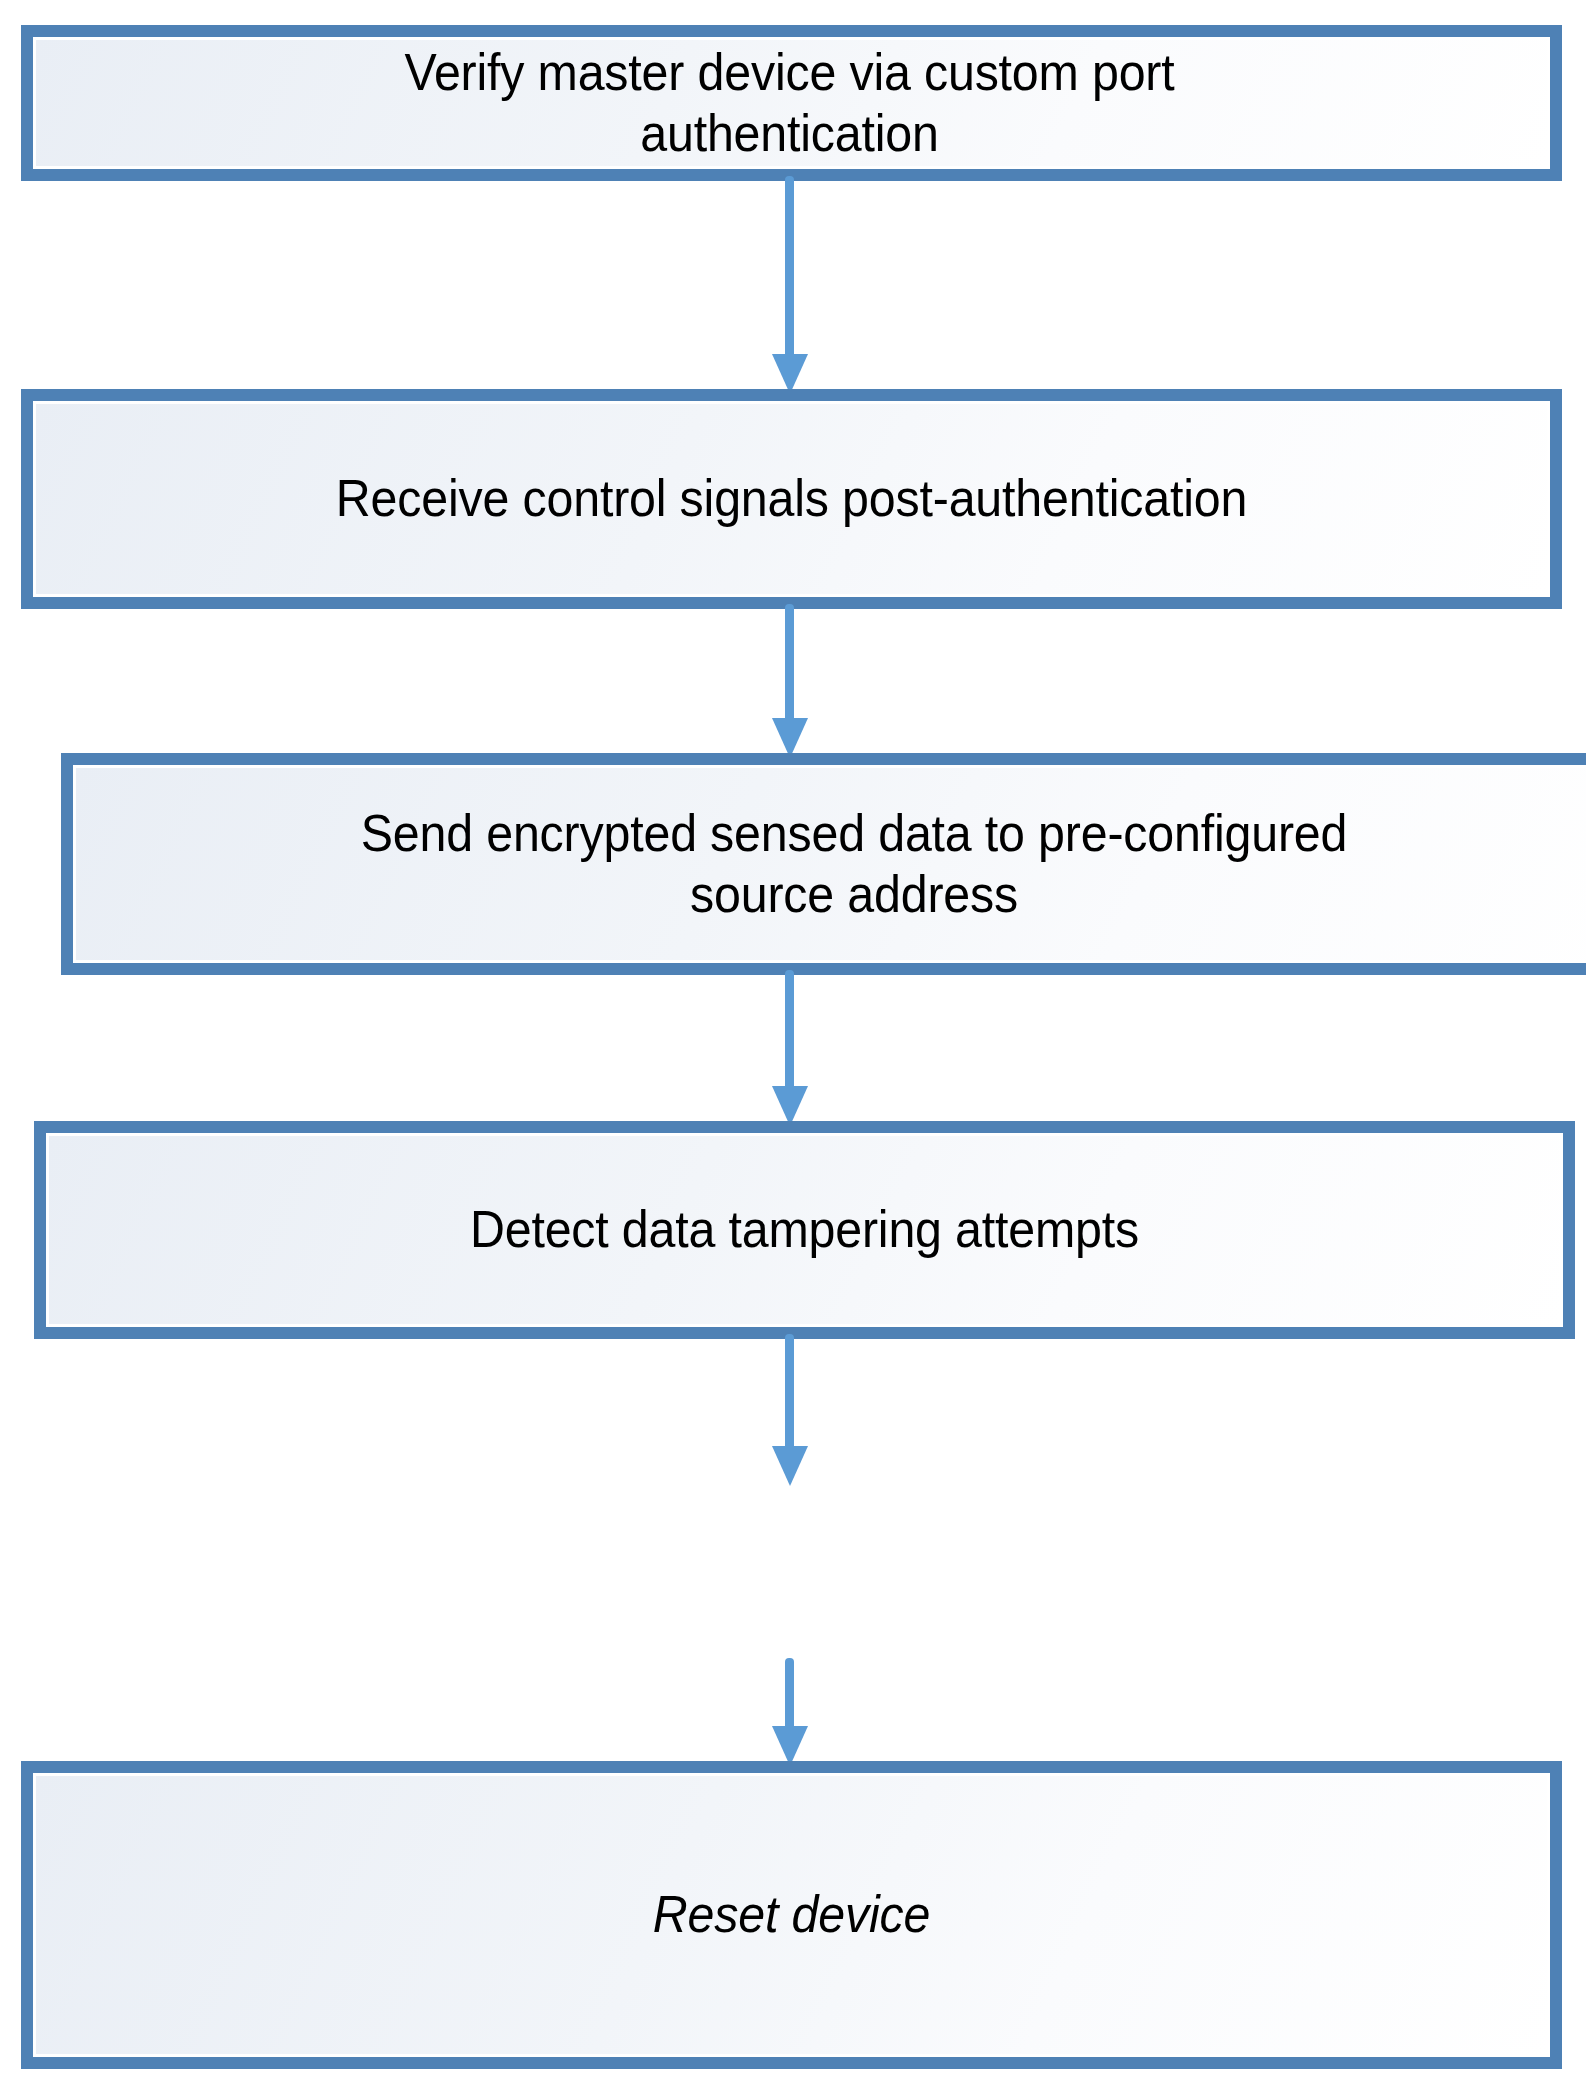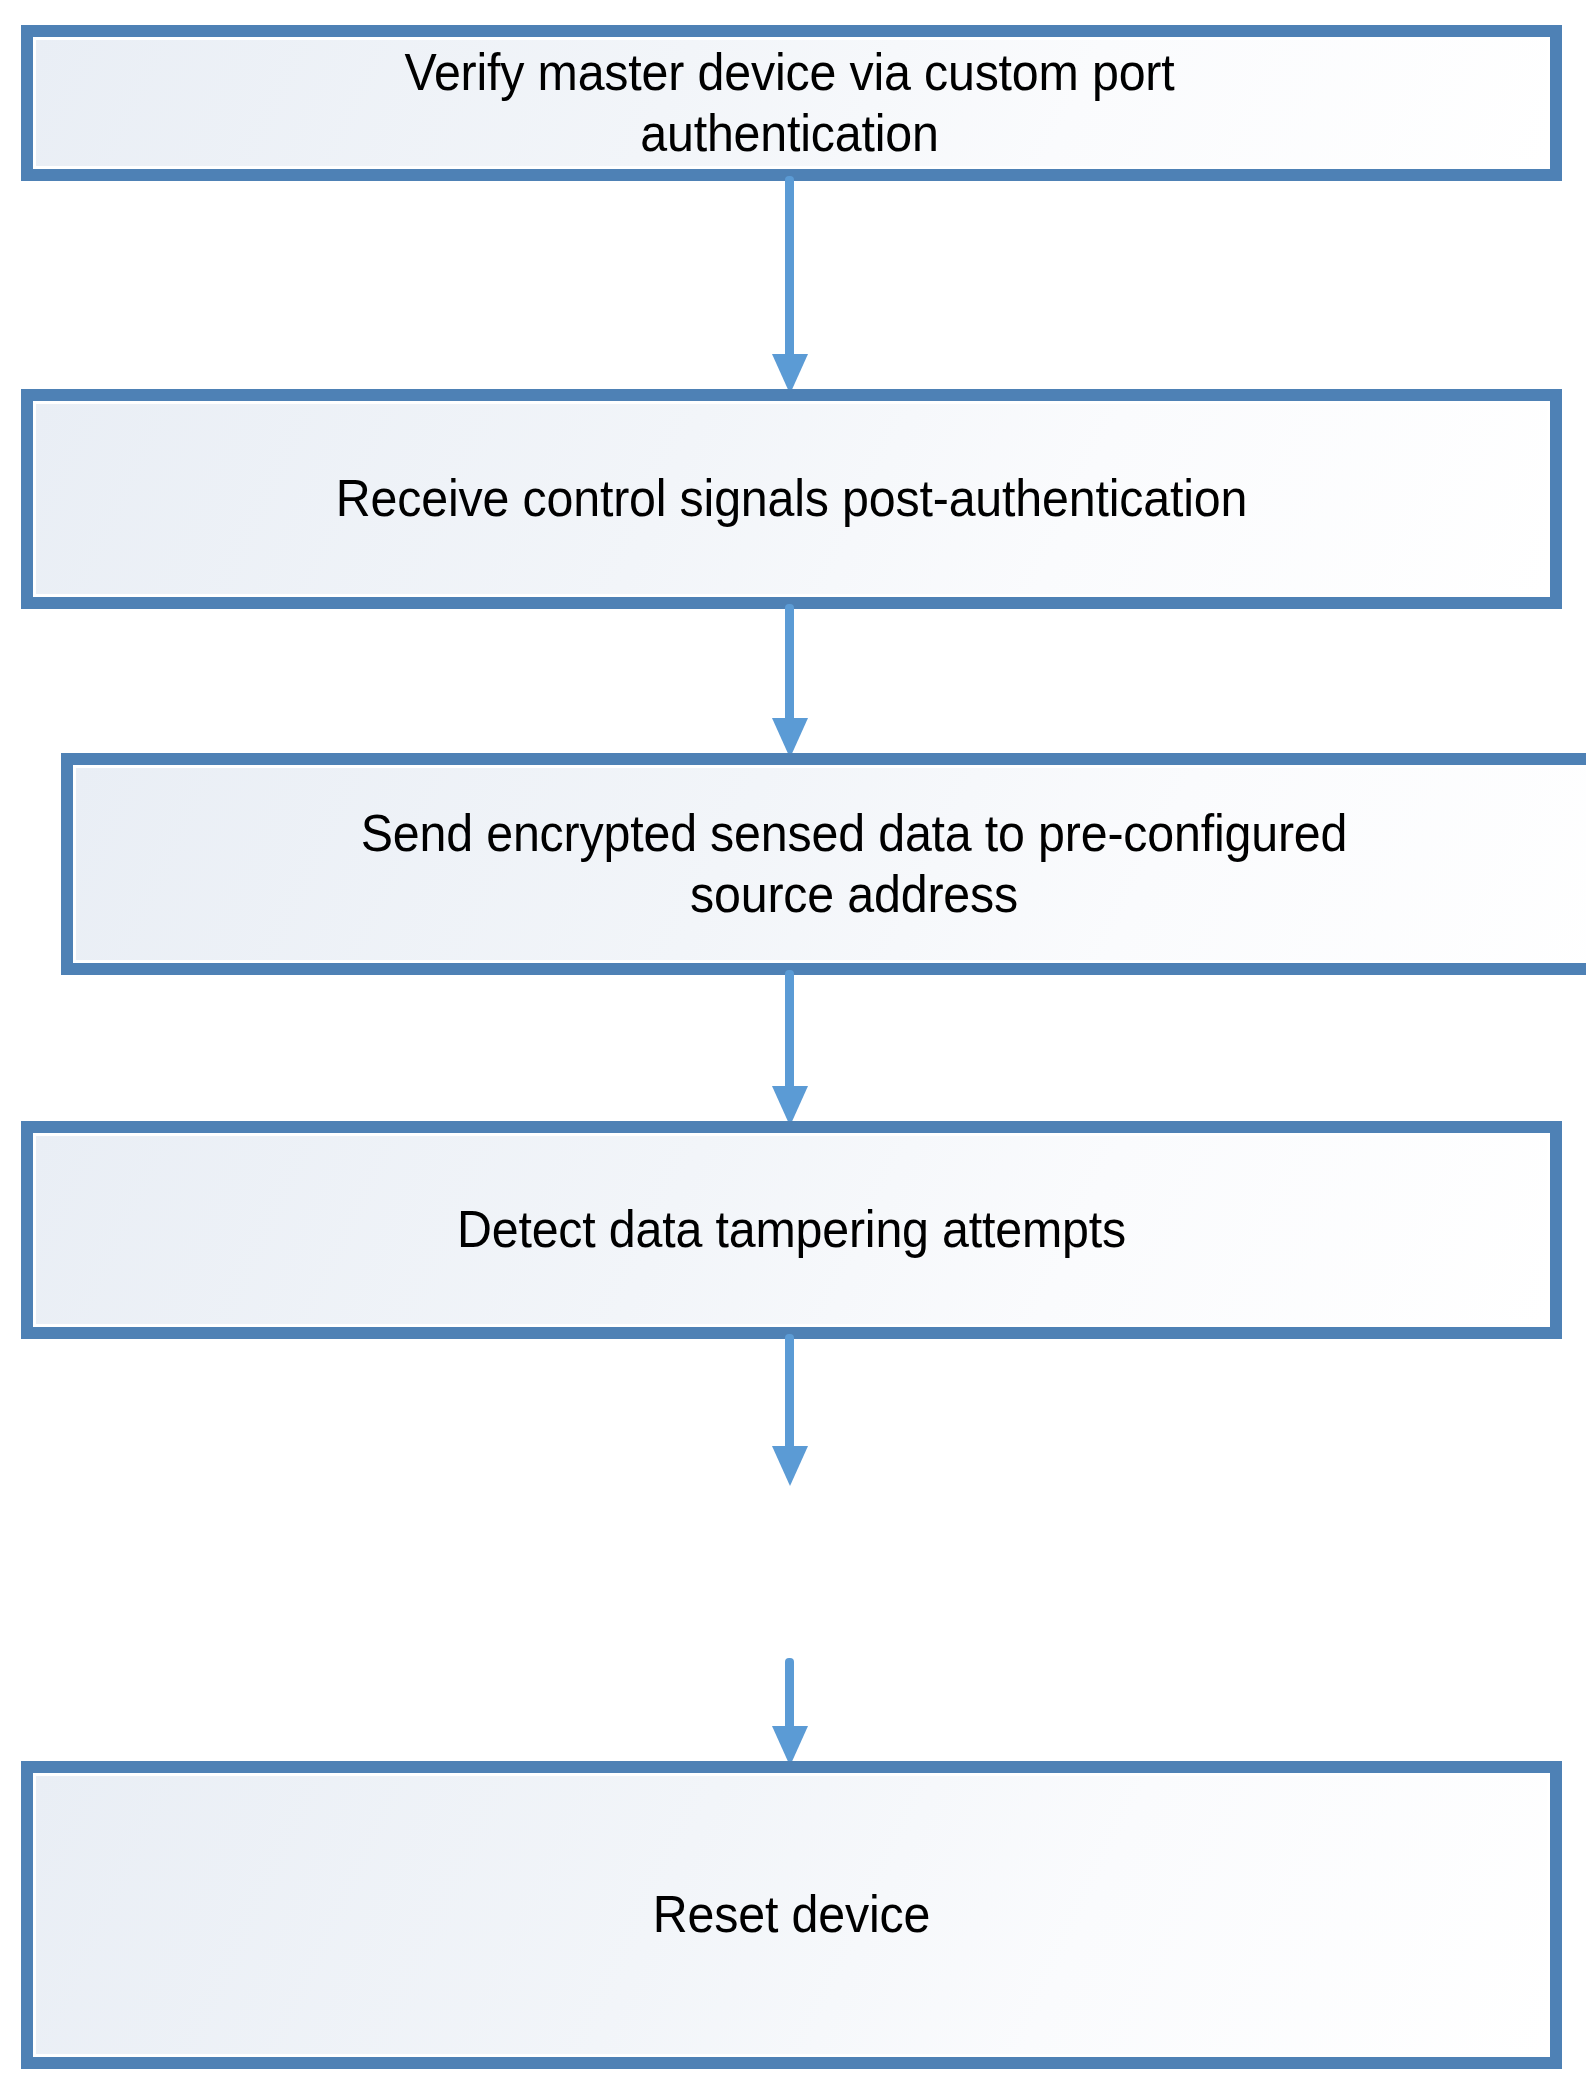--- a/index.html
+++ b/index.html
@@ -46,23 +46,23 @@
     letter-spacing: -0.2px;
     transform: scaleX(0.93);
     transform-origin: center center;
     white-space: pre-line;
   }
 
   
   #node-1 { left: 21px;  top: 25px;   width: 1541px; height: 156px; padding-left: 22px; }
   #node-2 { left: 21px;  top: 389px;  width: 1541px; height: 220px; }
   #node-3 { left: 21px;  top: 753px;  width: 1586px; height: 222px; margin-left: 40px; }
-  #node-4 { left: 21px;  top: 1121px; width: 1541px; height: 218px; }
+  #node-4 { left: 34px;  top: 1121px; width: 1541px; height: 218px; }
   #node-5 { left: 21px;  top: 1481px; width: 1541px; height: 182px; }
-  #node-6 { left: 21px;  top: 1761px; width: 1541px; height: 308px; }
+  #node-6 { left: 21px;  top: 1761px; width: 1541px; height: 308px; font-style: italic; }
 
   
   .edge {
     position: absolute;
     left: 772px;
     width: 36px;
     pointer-events: none;
   }
   .edge .stem {
     position: absolute;

